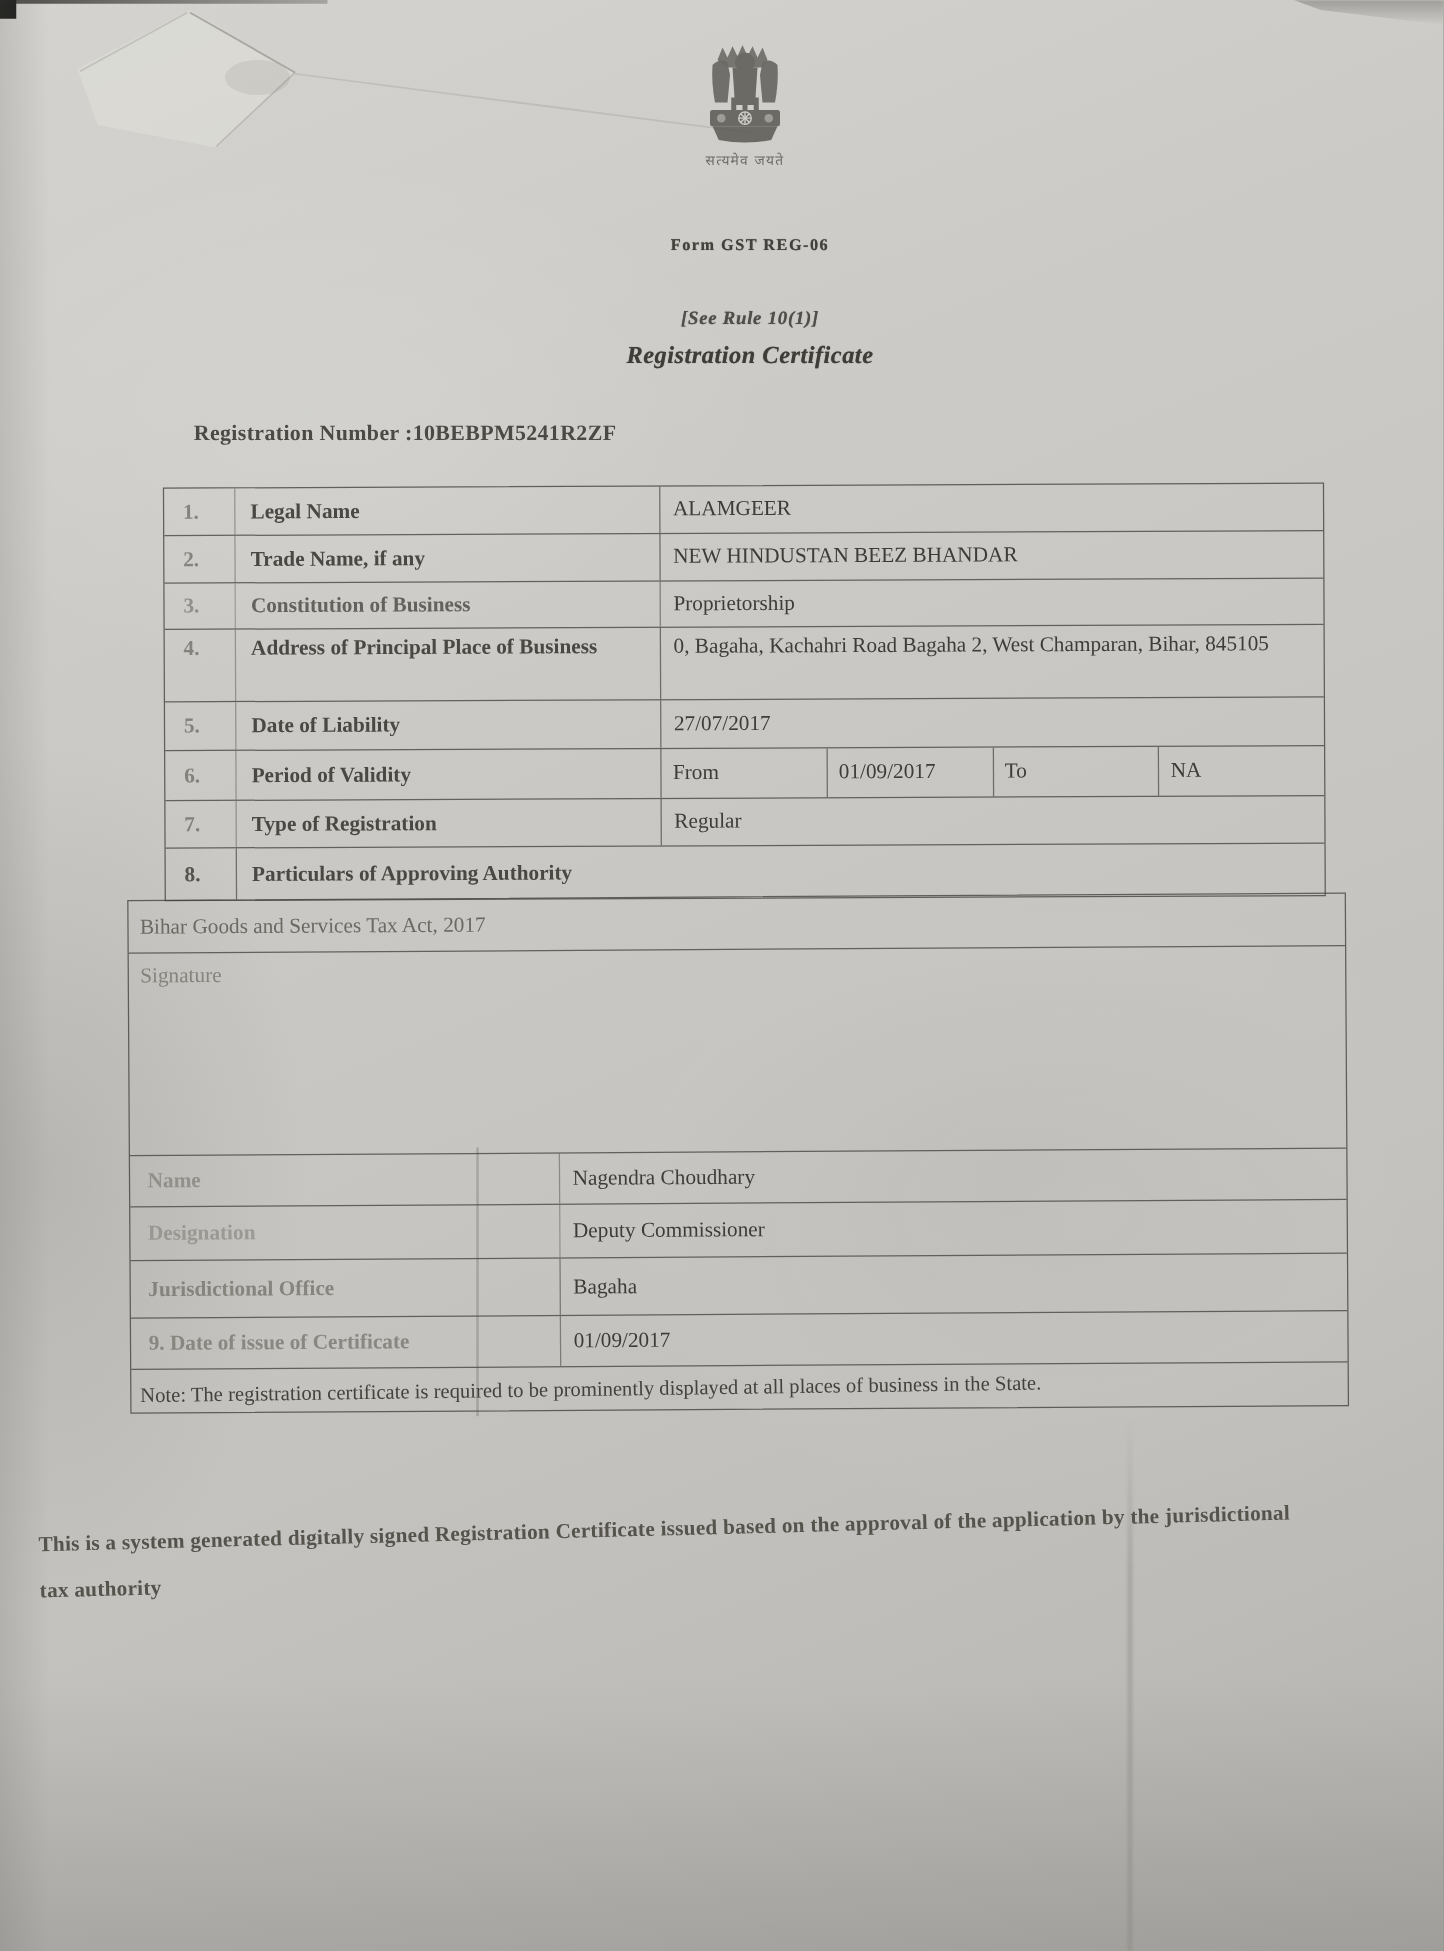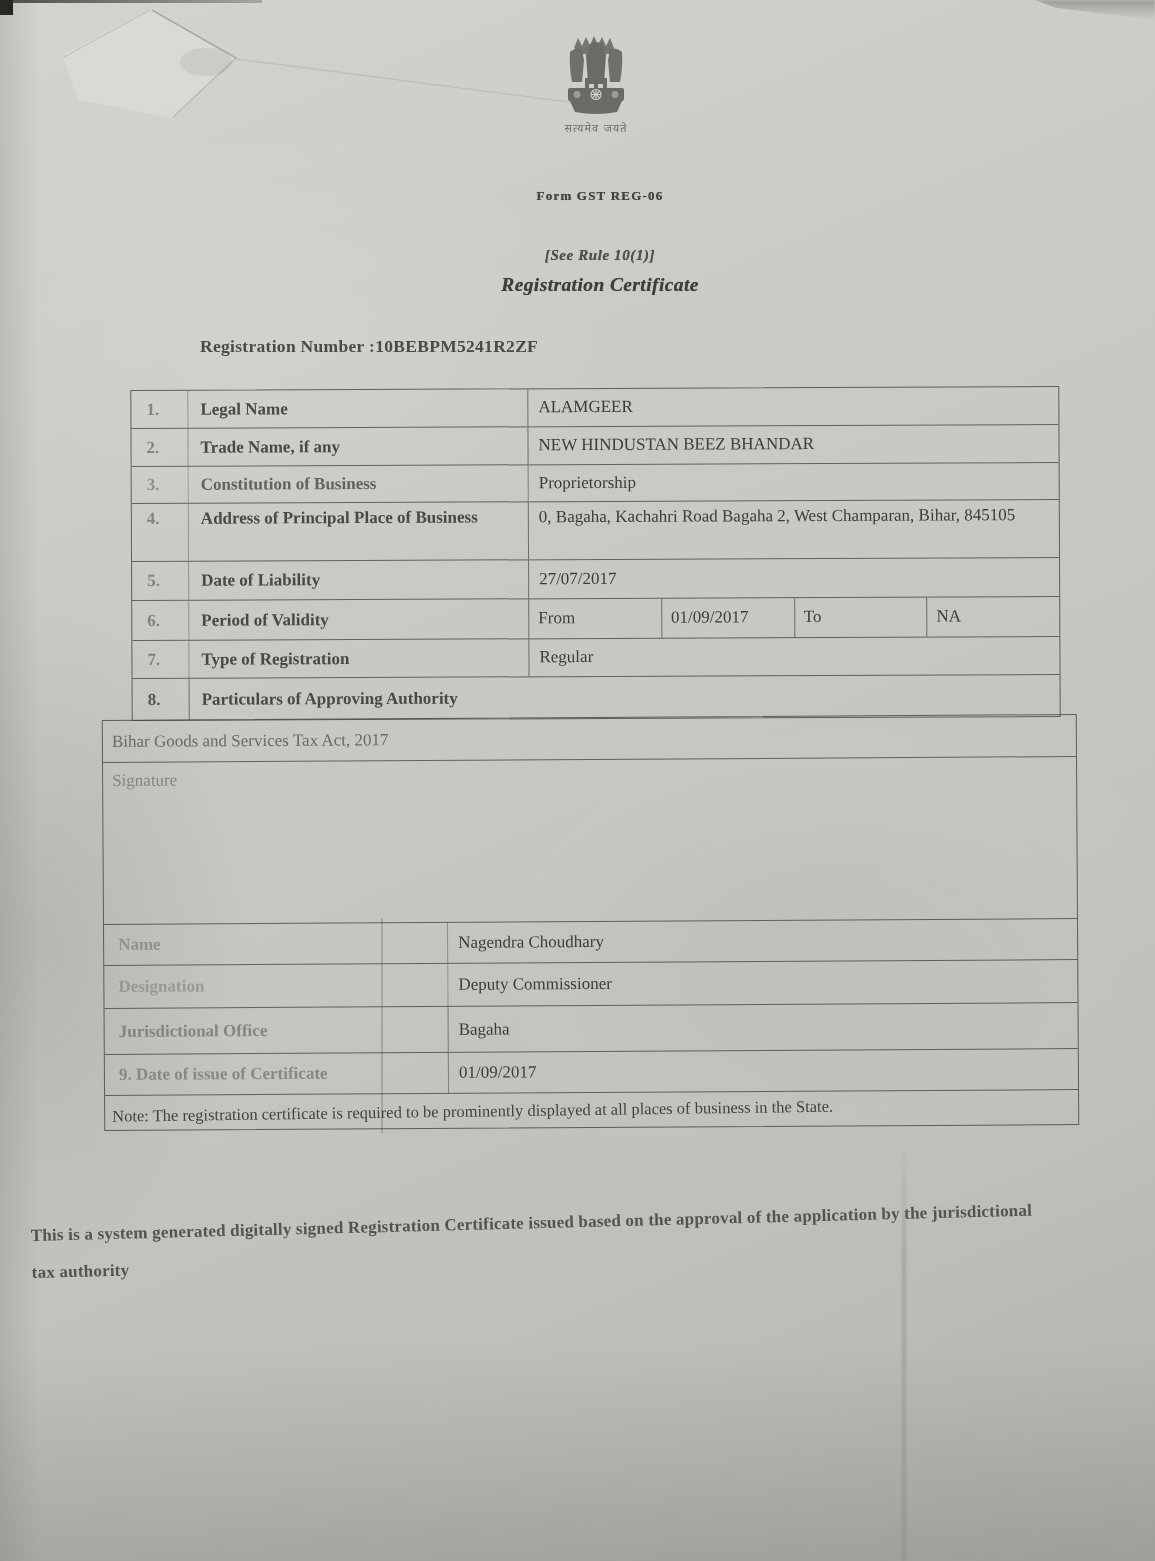--- a/index.html
+++ b/index.html
@@ -41,21 +41,21 @@
     font-family:"DejaVu Sans", sans-serif; font-size:11px; letter-spacing:1px;
     color:#6e6c66; filter:blur(0.5px); }
 
   
   .center-block { position:absolute; left:320px; width:560px; text-align:center; }
   .h-gov   { top:160px; font-size:18px;  font-weight:bold; letter-spacing:0.4px; color:#413f3a; }
   .h-form  { top:188px; font-size:13px; font-weight:bold; letter-spacing:1.2px; color:#43413b; }
   .h-rule  { top:219px; font-size:15px; font-style:italic; font-weight:bold; color:#504e48; letter-spacing:0.6px;margin-top:28px; }
   .h-title { top:274px; font-size:19.5px; font-weight:bold; letter-spacing:0.4px; color:#3f3d38;font-style:italic; }
 
-  .reg-line { position:absolute; left:155px; top:336px; font-size:17.5px; font-weight:bold; color:#4c4a44; letter-spacing:0.3px;margin-left:45px; }
+  .reg-line { position:absolute; left:155px; top:336px; font-size:17.5px; font-weight:bold; color:#4c4a44; letter-spacing:0.3px; }
 
   
   .tbl { position:absolute; box-sizing:border-box; border:1.4px solid rgba(70,68,62,0.8); font-size:17px; }
   .table1 { left:131px; top:388px; width:929px; transform:rotate(-0.25deg); }
   .table2 { left:103px; top:717px; width:975px; transform:rotate(-0.35deg); }
   .trow { display:flex; align-items:center; box-sizing:border-box; border-bottom:1.4px solid rgba(70,68,62,0.78); }
   .trow:last-child { border-bottom:none; }
   .cell { box-sizing:border-box; height:100%; display:flex; align-items:center; }
   .rb { border-right:1.3px solid rgba(70,68,62,0.7); }
   .c-num   { width:57px;  padding-left:15px; font-weight:bold; color:#55534c; }

